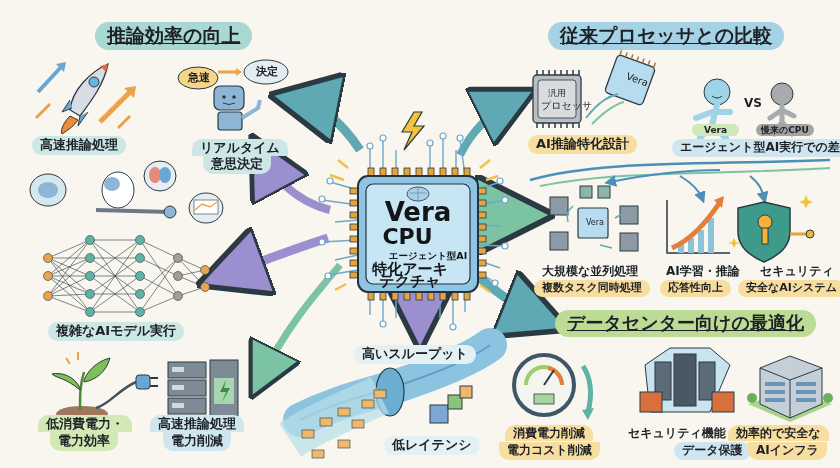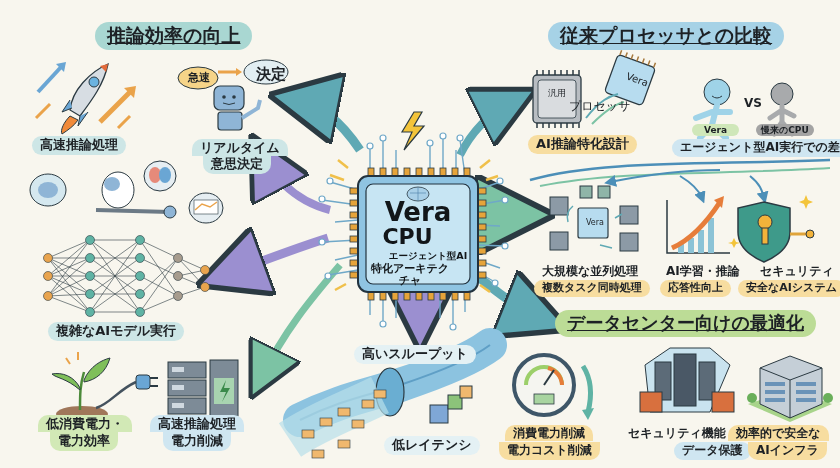--- a/index.html
+++ b/index.html
@@ -368,43 +368,43 @@
     <rect x="366" y="184" width="104" height="100" rx="7" fill="#c7e5f3" stroke="#22323e" stroke-width="1.2"></rect>
     <g>
       <ellipse cx="418" cy="194" rx="11" ry="7" fill="#a9d0e8" stroke="#2b3a42" stroke-width="0.8"></ellipse>
       <path d="M418,187 L418,201 M410,193 L426,193" stroke="#4c7ea6" stroke-width="0.6"></path>
     </g>
   </svg>
 
   <div class="cpu-text" style="left:366px; top:198px; width:104px; font-size:26px; line-height:28px;">Vera</div>
   <div class="cpu-text" style="left:366px; top:225px; width:83px; font-size:22px; line-height:24px;">CPU</div>
   <div class="cpu-text" style="left:366px; top:250px; width:124px; font-size:9.5px; line-height:12px;">エージェント型AI</div>
-  <div class="cpu-text" style="left:366px; top:263px; width:88px; font-size:11px; line-height:12px;">特化アーキテクチャ</div>
+  <div class="cpu-text" style="left:366px; top:263px; width:88px; font-size:15px; line-height:12px;">特化アーキテクチャ</div>
 
   <div class="pill title-pill t-teal" style="left:95px; top:22px;">推論効率の向上</div>
 
   <div class="pill lb-teal" style="left:32px; top:136px;">高速推論処理</div>
 
   <div class="pill lb-plain" style="left:180px; top:70px; font-size:11px;">急速</div>
-  <div class="pill lb-plain" style="left:248px; top:64px; font-size:15px;text-align:center;">決定</div>
+  <div class="pill lb-plain" style="left:248px; top:64px; font-size:11px;text-align:center;">決定</div>
   <div class="pill lb-teal" style="left:192px; top:139px; border-radius:10px 10px 0 0; padding-bottom:0;">リアルタイム</div>
   <div class="pill lb-teal" style="left:203px; top:155px; border-radius:0 0 10px 10px;">意思決定</div>
 
   <div class="pill lb-teal" style="left:48px; top:322px;">複雑なAIモデル実行</div>
 
   <div class="pill lb-green" style="left:38px; top:415px; border-radius:10px 10px 0 0; padding-bottom:0;">低消費電力・</div>
   <div class="pill lb-green" style="left:50px; top:432px; border-radius:0 0 10px 10px;">電力効率</div>
 
   <div class="pill lb-blue" style="left:150px; top:415px; border-radius:10px 10px 0 0; padding-bottom:0;">高速推論処理</div>
   <div class="pill lb-blue" style="left:163px; top:432px; border-radius:0 0 10px 10px;">電力削減</div>
 
   <div class="pill title-pill t-blue" style="left:548px; top:22px;">従来プロセッサとの比較</div>
 
   <div class="pill lb-plain" style="left:540px; top:86px; font-size:9px; font-weight:normal;">汎用</div>
-  <div class="pill lb-plain" style="left:533px; top:98px; font-size:12px; font-weight:normal;margin-left:28px;">プロセッサ</div>
+  <div class="pill lb-plain" style="left:533px; top:98px; font-size:10px; font-weight:normal;">プロセッサ</div>
   <div class="pill lb-plain" style="left:618px; top:72px; font-size:10px; font-weight:normal; transform:rotate(20deg);">Vera</div>
 
   <div class="pill lb-yellow" style="left:528px; top:135px; font-size:13px;">AI推論特化設計</div>
 
   <div class="pill lb-vera" style="left:692px; top:124px;">Vera</div>
   <div class="pill lb-plain" style="left:736px; top:95px; font-size:12px;">VS</div>
   <div class="pill lb-gray" style="left:756px; top:124px;">慢来のCPU</div>
   <div class="pill lb-blue" style="left:672px; top:139px; font-size:12px;">エージェント型AI実行での差</div>
 
   <div class="pill lb-plain" style="left:578px; top:216px; font-size:8px; font-weight:normal;">Vera</div>

